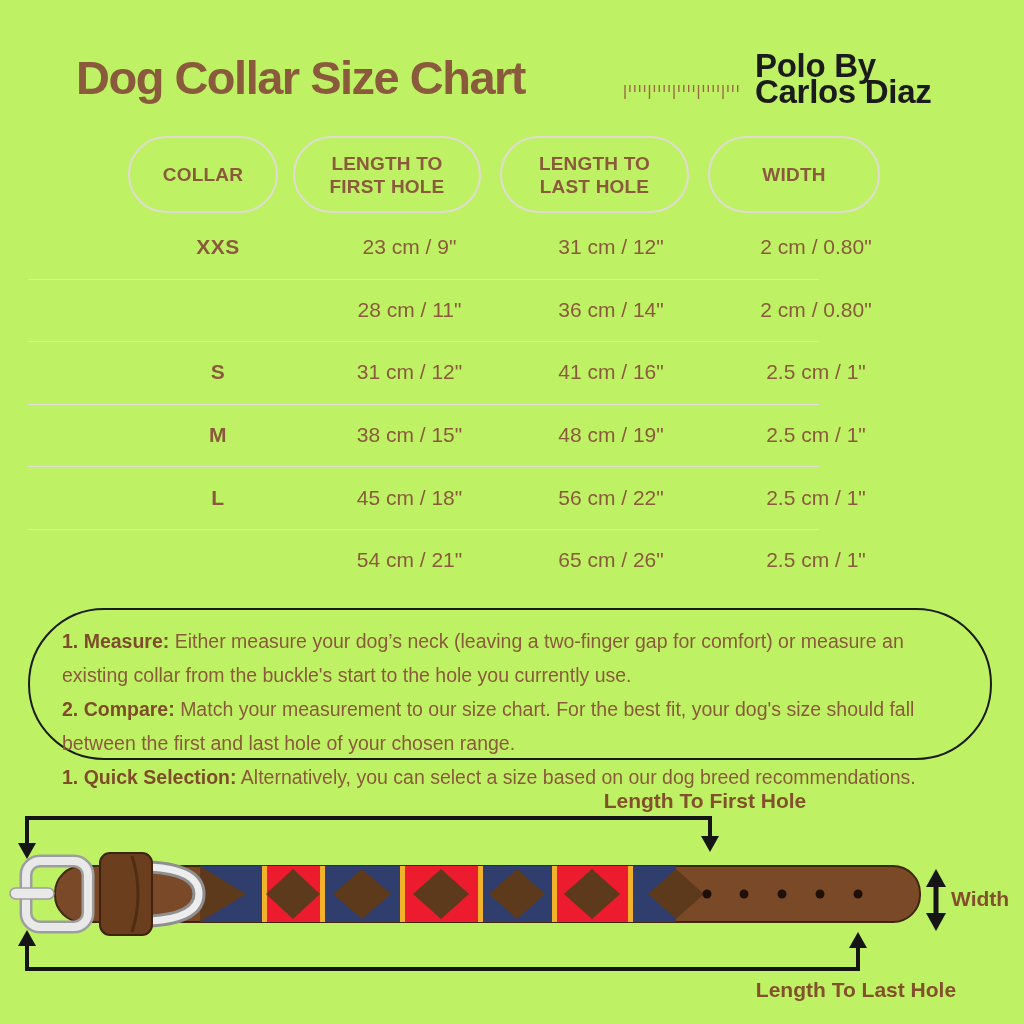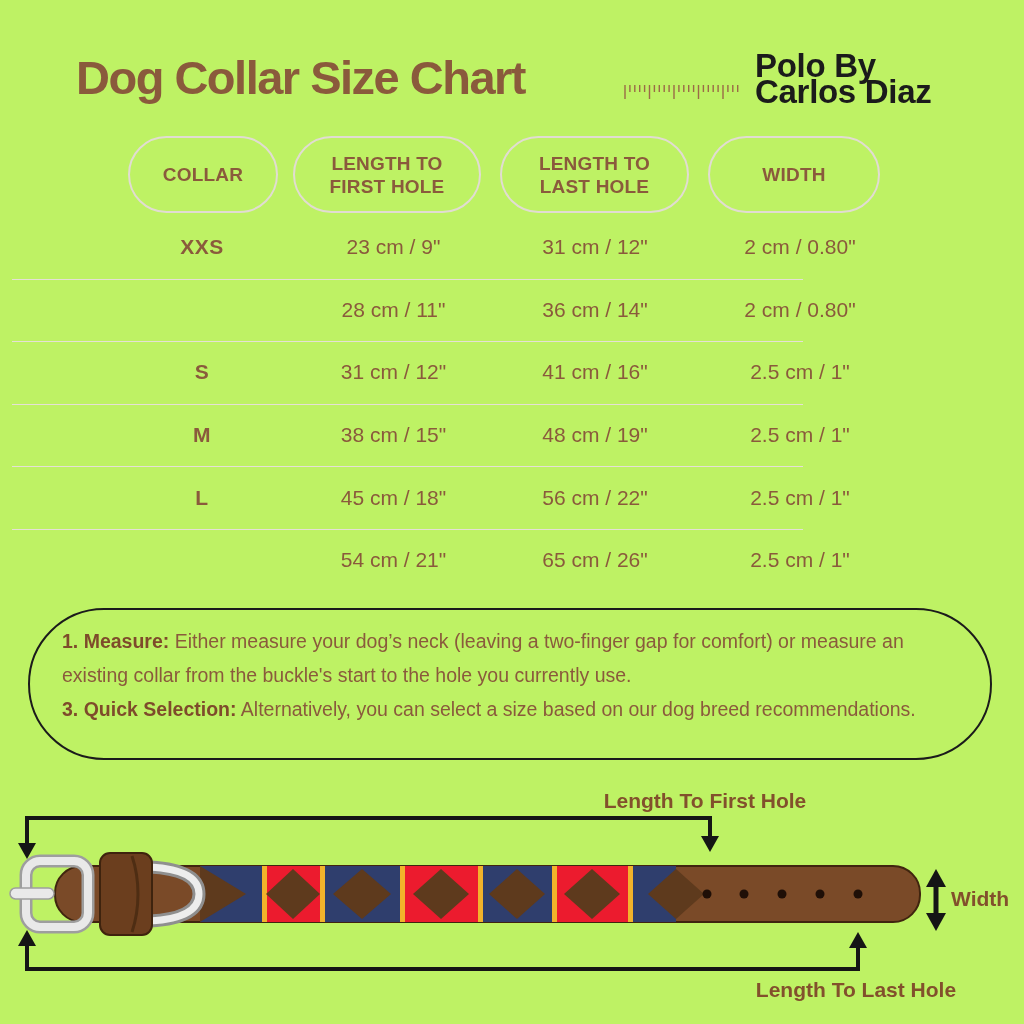--- a/index.html
+++ b/index.html
@@ -18,21 +18,21 @@
   .pill { position:absolute; top:136px; height:77px; border:2px solid #E1DCD2; border-radius:40px;
           display:flex; align-items:center; justify-content:center; text-align:center;
           color:#8A5A3C; font-weight:700; font-size:19px; line-height:23px; letter-spacing:0.2px;
           padding:0 26px; }
   .pill-collar { left:128px; width:150px; }
   .pill-first  { left:293px; width:188px; }
   .pill-last   { left:500px; width:189px; }
   .pill-width  { left:708px; width:172px; }
 
   
-  .rows { position:absolute; left:0; top:216px; width:815px; }
+  .rows { position:absolute; left:16px; top:216px; width:815px; }
   .row  { position:relative; height:62.6px; }
   .row + .row::before { content:""; position:absolute; left:12px; right:12px; top:0;
                         height:1px; background:#E5E0D6; }
   .cell { position:absolute; top:0; height:100%; display:flex; align-items:center;
           justify-content:center; color:#8A5A3C; font-size:21px; white-space:nowrap; }
   .cell.size { font-weight:700; font-size:21px; letter-spacing:0.5px; }
   .c1 { left:109px; width:186px; }
   .c2 { left:295px; width:197px; }
   .c3 { left:492px; width:206px; }
   .c4 { left:698px; width:204px; }
@@ -108,21 +108,25 @@
       <div class="cell c4">2.5 cm / 1"</div>
     </div>
   </div>
 
   <div class="instructions">
     <div class="inst">
       <b>1. Measure:</b>
       <span>Either measure your dog’s neck (leaving a two-finger gap for comfort) or measure an existing collar from the buckle's start to the hole you currently use.</span>
     </div>
     <div class="inst">
-      <b>3. Quick Selection:</b>
+      <b>2. Compare:</b>
+      <span>Match your measurement to our size chart. For the best fit, your dog's size should fall between the first and last hole of your chosen range.</span>
+    </div>
+    <div class="inst">
+      <b>1. Quick Selection:</b>
       <span>Alternatively, you can select a size based on our dog breed recommendations.</span>
     </div>
   </div>
 
   <svg class="diagram" viewBox="0 780 1024 244" aria-hidden="true">
     <defs>
       <clipPath id="strapClip">
           <rect x="55" y="866" width="865" height="56" rx="27"></rect>
         </clipPath>
     </defs>

